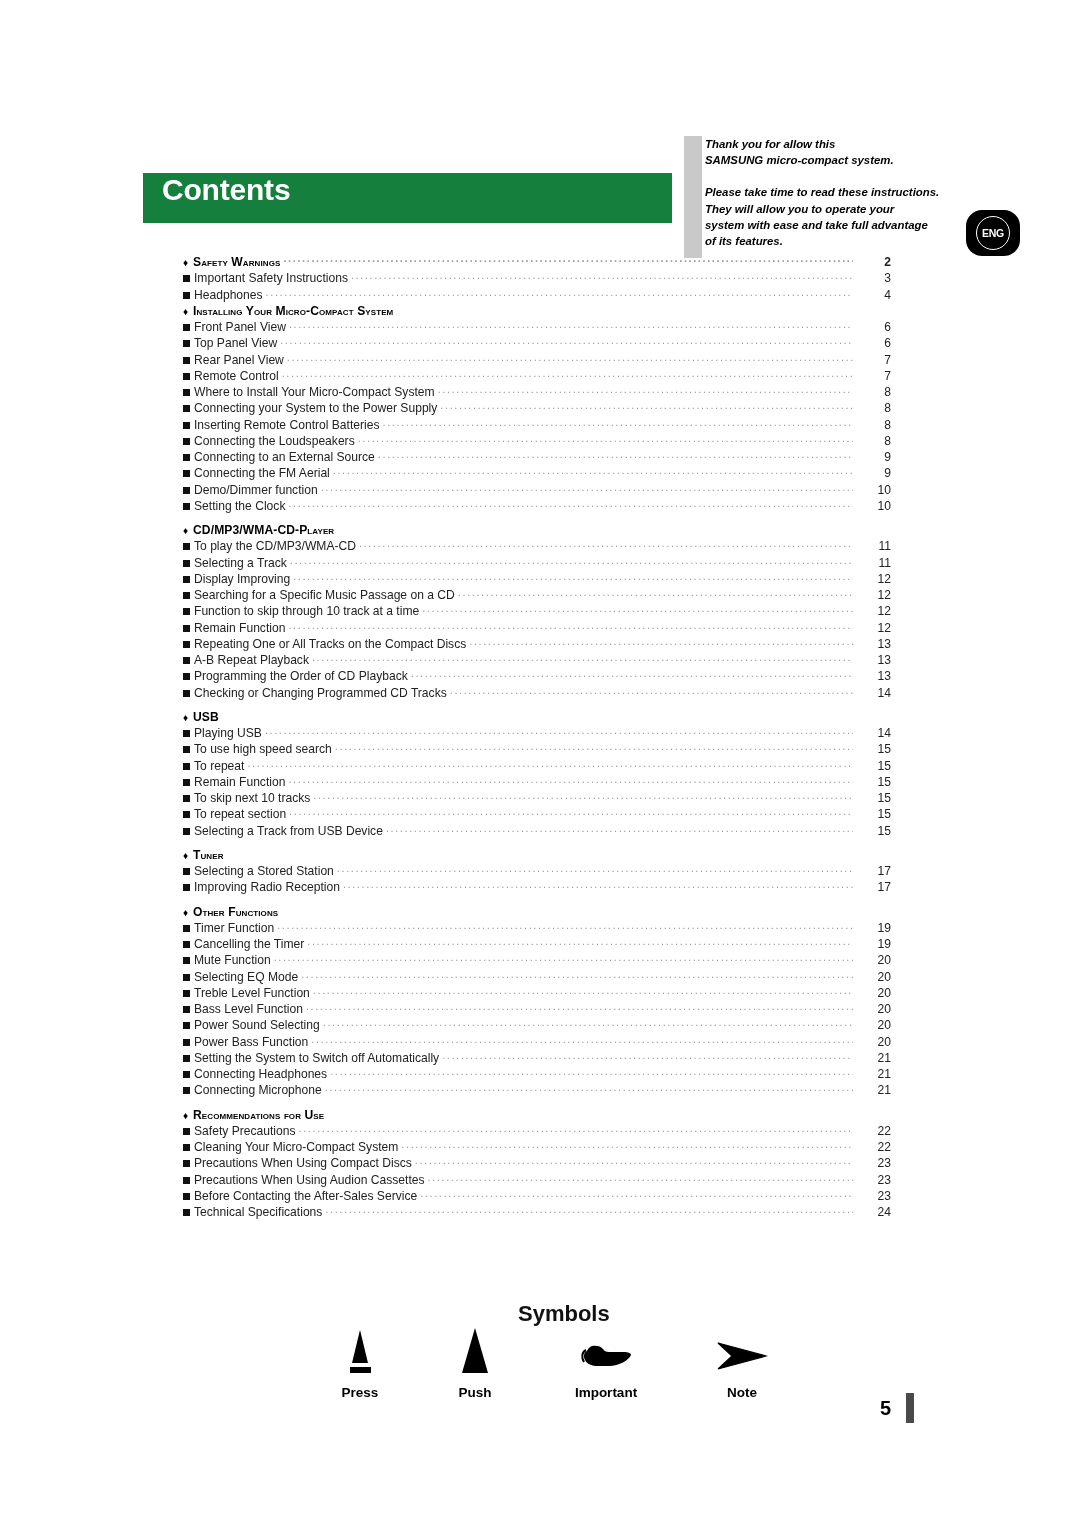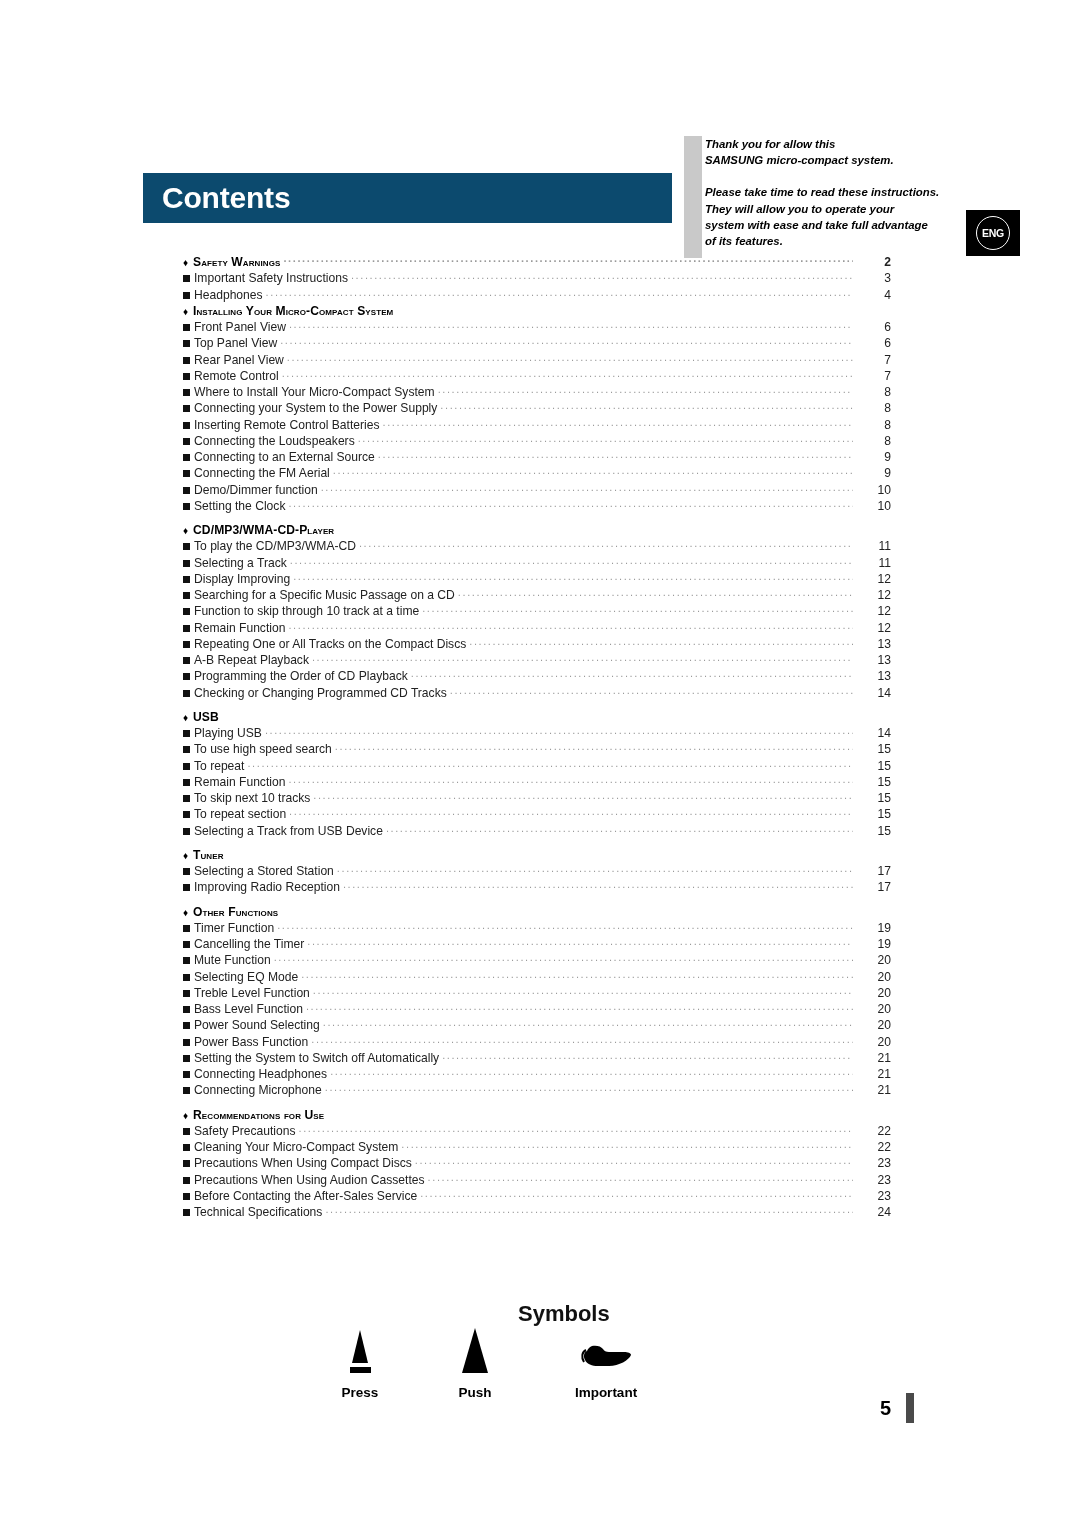--- a/index.html
+++ b/index.html
@@ -16,23 +16,22 @@
     overflow: hidden;
   }
 
   
   #header-block {
     position: absolute;
     left: 143px;
     top: 173px;
     width: 529px;
     height: 50px;
-    background: #0c4a6e;
+    background: #15803d;
     display: flex;
-    align-items: center;
   }
   #page-title {
     color: #ffffff;
     font-size: 30px;
     font-weight: bold;
     letter-spacing: -0.2px;
     padding-left: 19px;
   }
 
   
@@ -68,20 +67,21 @@
   #eng-badge {
     position: absolute;
     left: 966px;
     top: 210px;
     width: 54px;
     height: 46px;
     background: #000000;
     display: flex;
     align-items: center;
     justify-content: center;
+    border-radius: 16px;
   }
   #eng-circle {
     width: 32px;
     height: 32px;
     border: 1.6px solid #ffffff;
     border-radius: 50%;
     display: flex;
     align-items: center;
     justify-content: center;
   }
@@ -634,18 +634,28 @@
       <svg width="54" height="34" viewBox="0 0 54 34" aria-hidden="true">
         <path d="M8 12 C5 13 4 17 6 21 C8 25 13 27 19 27 L30 27 C40 27 50 21 52 16
                  C52 14 49 13 45 13 L30 13 C27 13 25 12 24 10 C22 7 17 6 13 7
                  C10 8 9 10 8 12 Z" fill="#000"></path>
         <path d="M7 11 C3 13 2 18 5 23" fill="none" stroke="#000" stroke-width="2"></path>
       </svg>
     </div>
     <div class="symbol-caption">Important</div>
   </div>
 
+  <div class="symbol-item" style="left:382px; top:30px;">
+    <div class="sym-glyph">
+      <svg width="52" height="34" viewBox="0 0 52 34" aria-hidden="true">
+        <path d="M2 4 L50 17 L2 30 L16 17 Z" fill="#000"></path>
+        <path d="M2 4 L50 17 L2 30 L16 17 Z" fill="none" stroke="#000" stroke-width="1.2"></path>
+        <path d="M16 17 L50 17" fill="none" stroke="#fff" stroke-width="0"></path>
+      </svg>
+    </div>
+    <div class="symbol-caption">Note</div>
+  </div>
 </div>
 
 <div id="footer">
   <span id="page-number">5</span>
   <span id="page-rule"></span>
 </div>
 
 </body></html>

